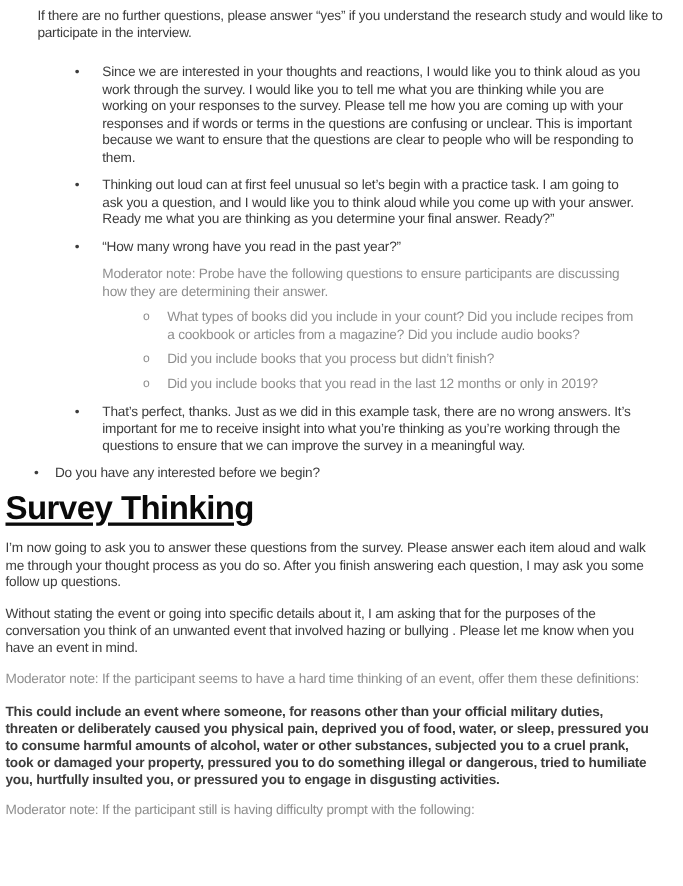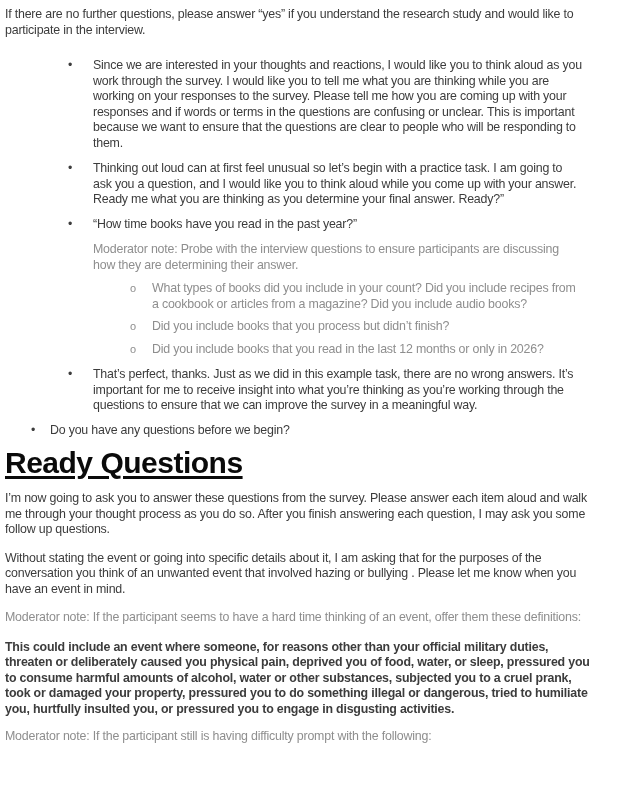--- a/index.html
+++ b/index.html
@@ -21,20 +21,21 @@
   .page {
     padding: 7px 0 0 5px;
     width: 616px;
   }
   .para {
     width: 588px;
     margin: 0 0 13px 0;
   }
   .intro {
     margin-bottom: 20px;
+    margin-left: 29px;
   }
   .bullet {
     position: relative;
   }
   .b2 {
     margin: 0 0 10px 88px;
     width: 490px;
   }
   .b2 .marker {
     position: absolute;
@@ -103,51 +104,51 @@
     <span>Since we are interested in your thoughts and reactions, I would like you to think aloud as you work through the survey. I would like you to tell me what you are thinking while you are working on your responses to the survey.  Please tell me how you are coming up with your responses and if words or terms in the questions are confusing or unclear. This is important because we want to ensure that the questions are clear to people who will be responding to them.</span>
   </div>
 
   <div class="bullet b2 mb9">
     <span class="marker">•</span>
     <span>Thinking out loud can at first feel unusual so let’s begin with a practice task. I am going to ask you a question, and I would like you to think aloud while you come up with your answer.  Ready me what you are thinking as you determine your final answer. Ready?”</span>
   </div>
 
   <div class="bullet b2">
     <span class="marker">•</span>
-    <span>“How time books have you read in the past year?”</span>
+    <span>“How many wrong have you read in the past year?”</span>
   </div>
 
-  <p class="para note note-l2">Moderator note: Probe with the interview questions to ensure participants are discussing how they are determining their answer.</p>
+  <p class="para note note-l2">Moderator note: Probe have the following questions to ensure participants are discussing how they are determining their answer.</p>
 
   <div class="bullet sub">
     <span class="marker">o</span>
     <span>What types of books did you include in your count? Did you include recipes from a cookbook or articles from a magazine? Did you include audio books?</span>
   </div>
 
   <div class="bullet sub">
     <span class="marker">o</span>
     <span>Did you include books that you process but didn’t finish?</span>
   </div>
 
   <div class="bullet sub last">
     <span class="marker">o</span>
-    <span>Did you include books that you read in the last 12 months or only in 2026?</span>
+    <span>Did you include books that you read in the last 12 months or only in 2019?</span>
   </div>
 
   <div class="bullet b2 mb9">
     <span class="marker">•</span>
     <span>That’s perfect, thanks. Just as we did in this example task, there are no wrong answers. It’s important for me to receive insight into what you’re thinking as you’re working through the questions to ensure that we can improve the survey in a meaningful way.</span>
   </div>
 
   <div class="bullet b1">
     <span class="marker">•</span>
-    <span>Do you have any questions before we begin?</span>
+    <span>Do you have any interested before we begin?</span>
   </div>
 
-  <h1 class="heading"><span class="underlined">Ready Questions</span></h1>
+  <h1 class="heading"><span class="underlined">Survey Thinking</span></h1>
 
   <p class="para">I’m now going to ask you to answer these questions from the survey. Please answer each item aloud and walk me through your thought process as you do so.  After you finish answering each question, I may ask you some follow up questions.</p>
 
   <p class="para">Without stating the event or going into specific details about it, I am asking that for the purposes of the conversation you think of an unwanted event that involved hazing or bullying .  Please let me know when you have an event in mind.</p>
 
   <p class="para note note-full">Moderator note: If the participant seems to have a hard time thinking of an event, offer them these definitions:</p>
 
   <p class="para note-full mb12">This could include an event where someone, for reasons other than your official military duties, threaten or deliberately caused you physical pain, deprived you of food, water, or sleep, pressured you to consume harmful amounts of alcohol, water or other substances, subjected you to a cruel prank, took or damaged your property, pressured you to do something illegal or dangerous, tried to humiliate you, hurtfully insulted you, or pressured you to engage in disgusting activities.</p>
 
   <p class="para note note-full">Moderator note: If the participant still is having difficulty prompt with the following:</p>

